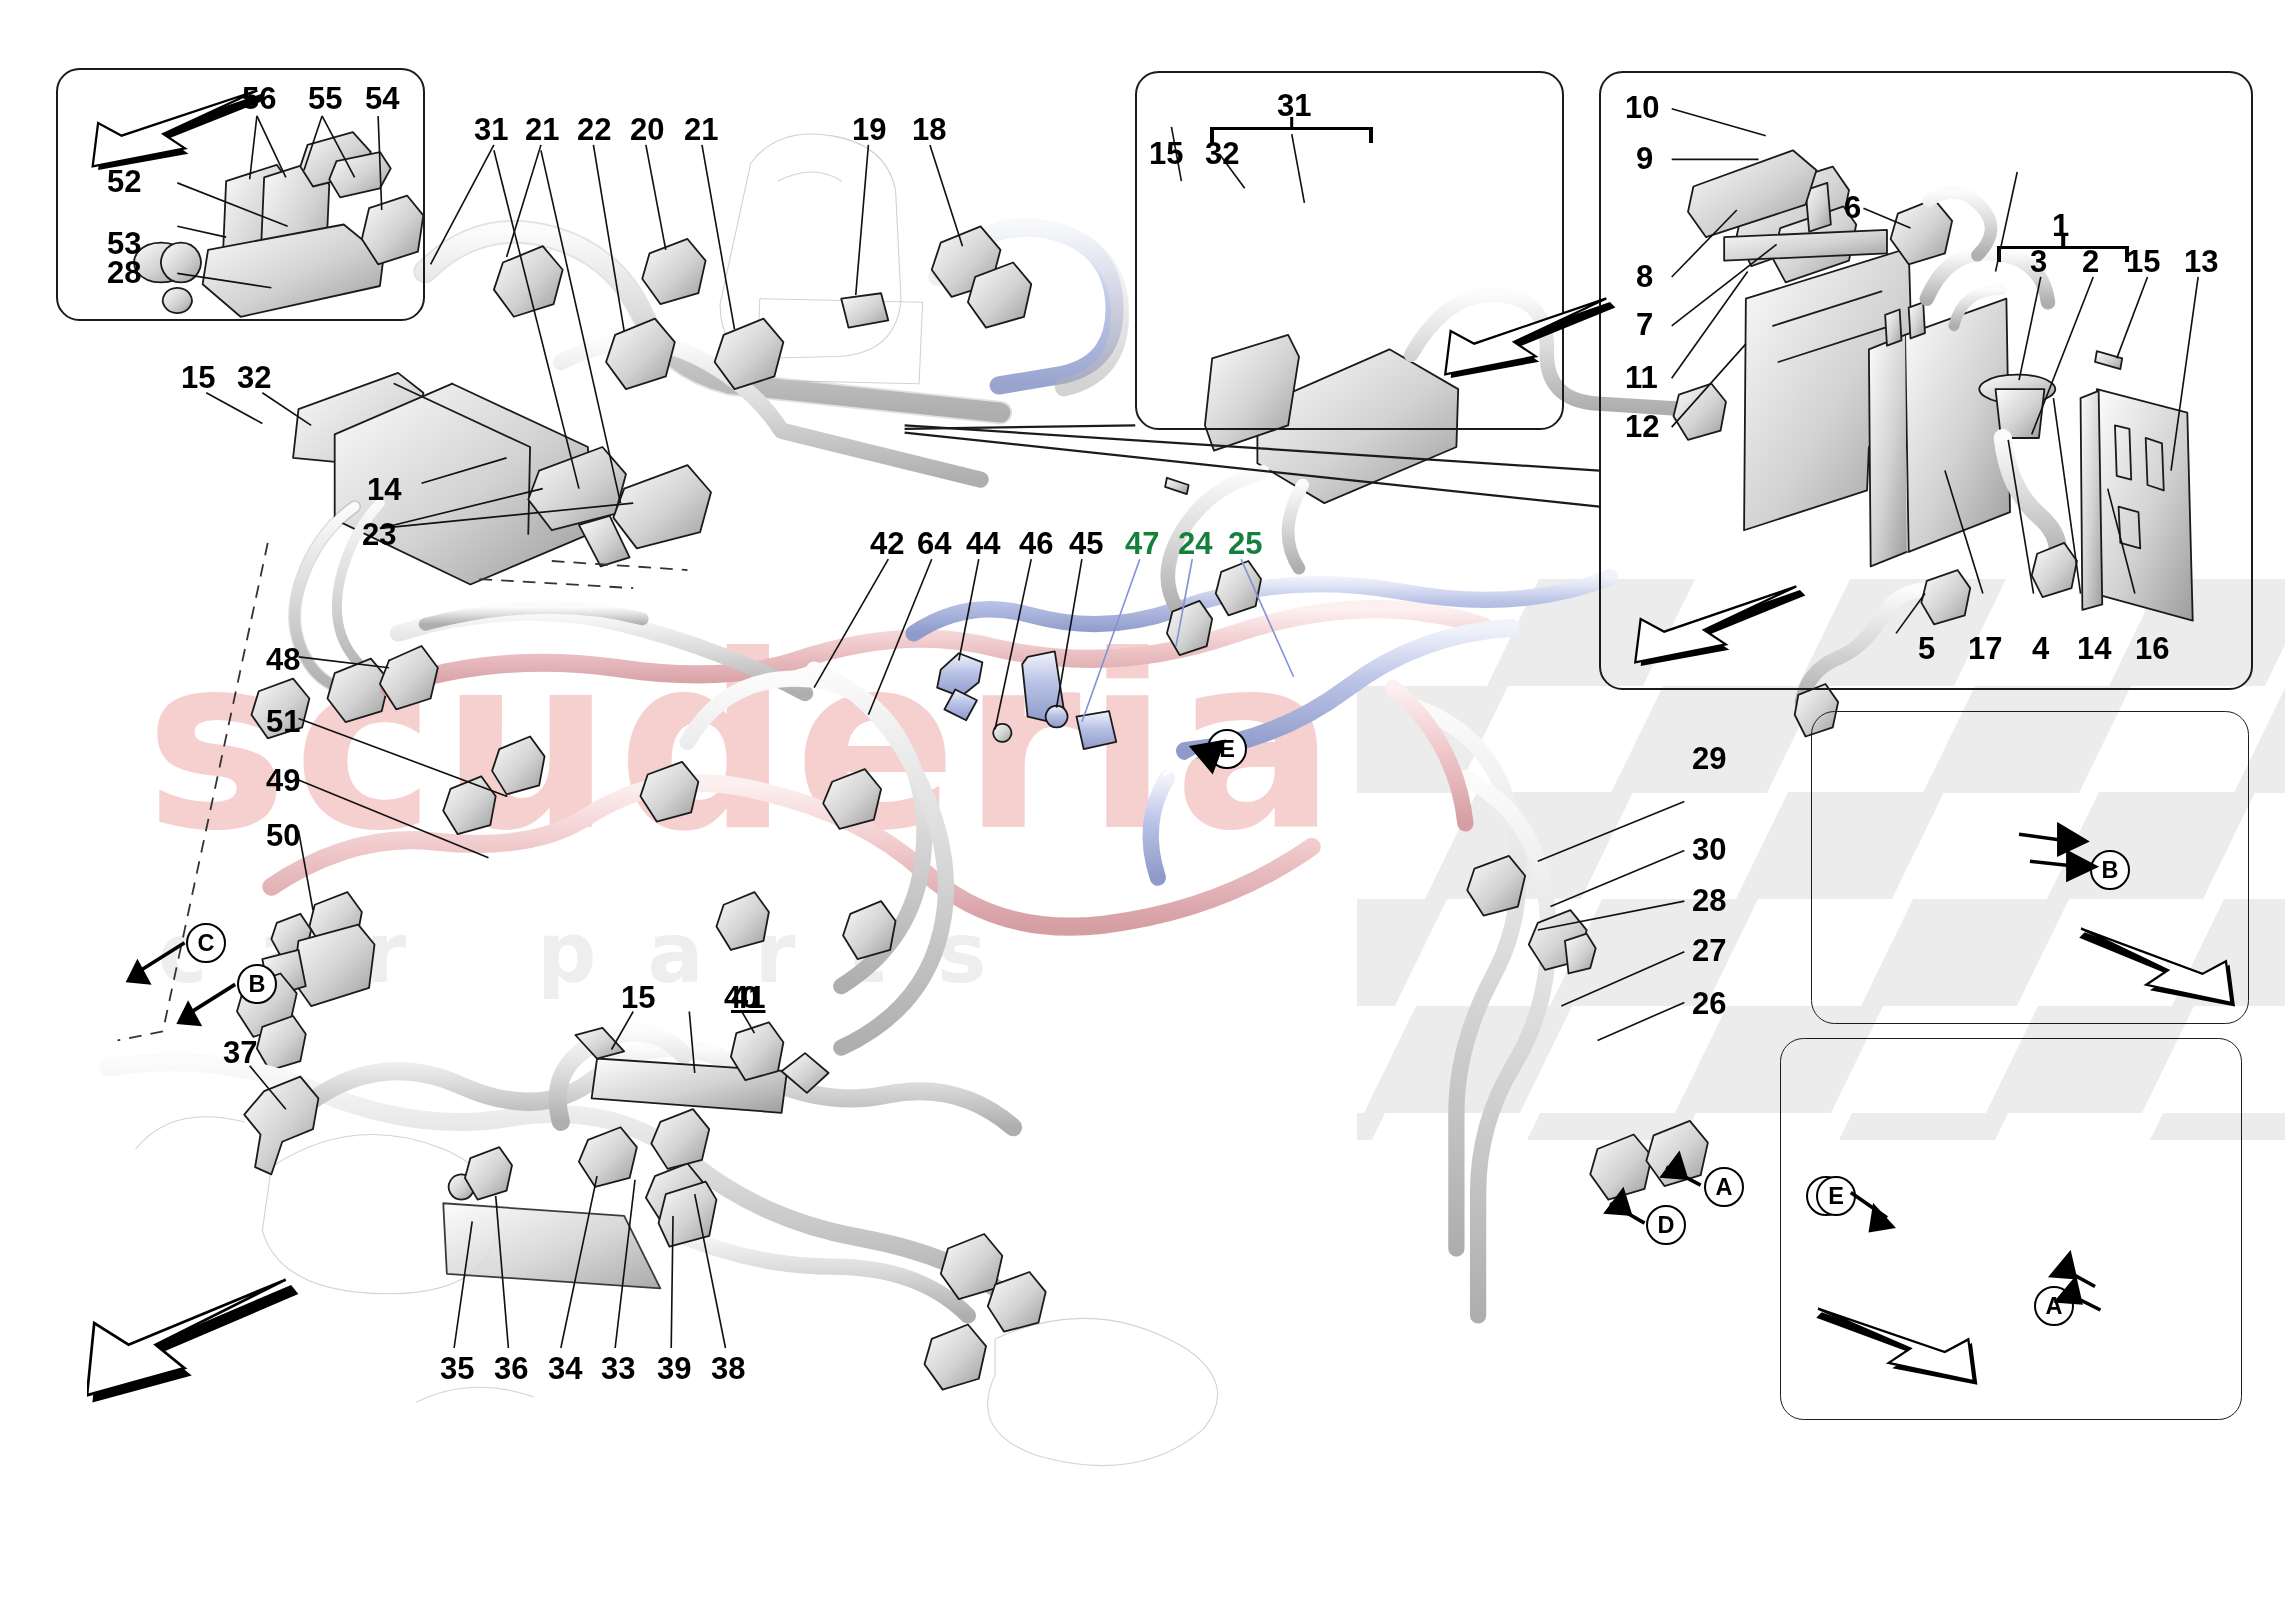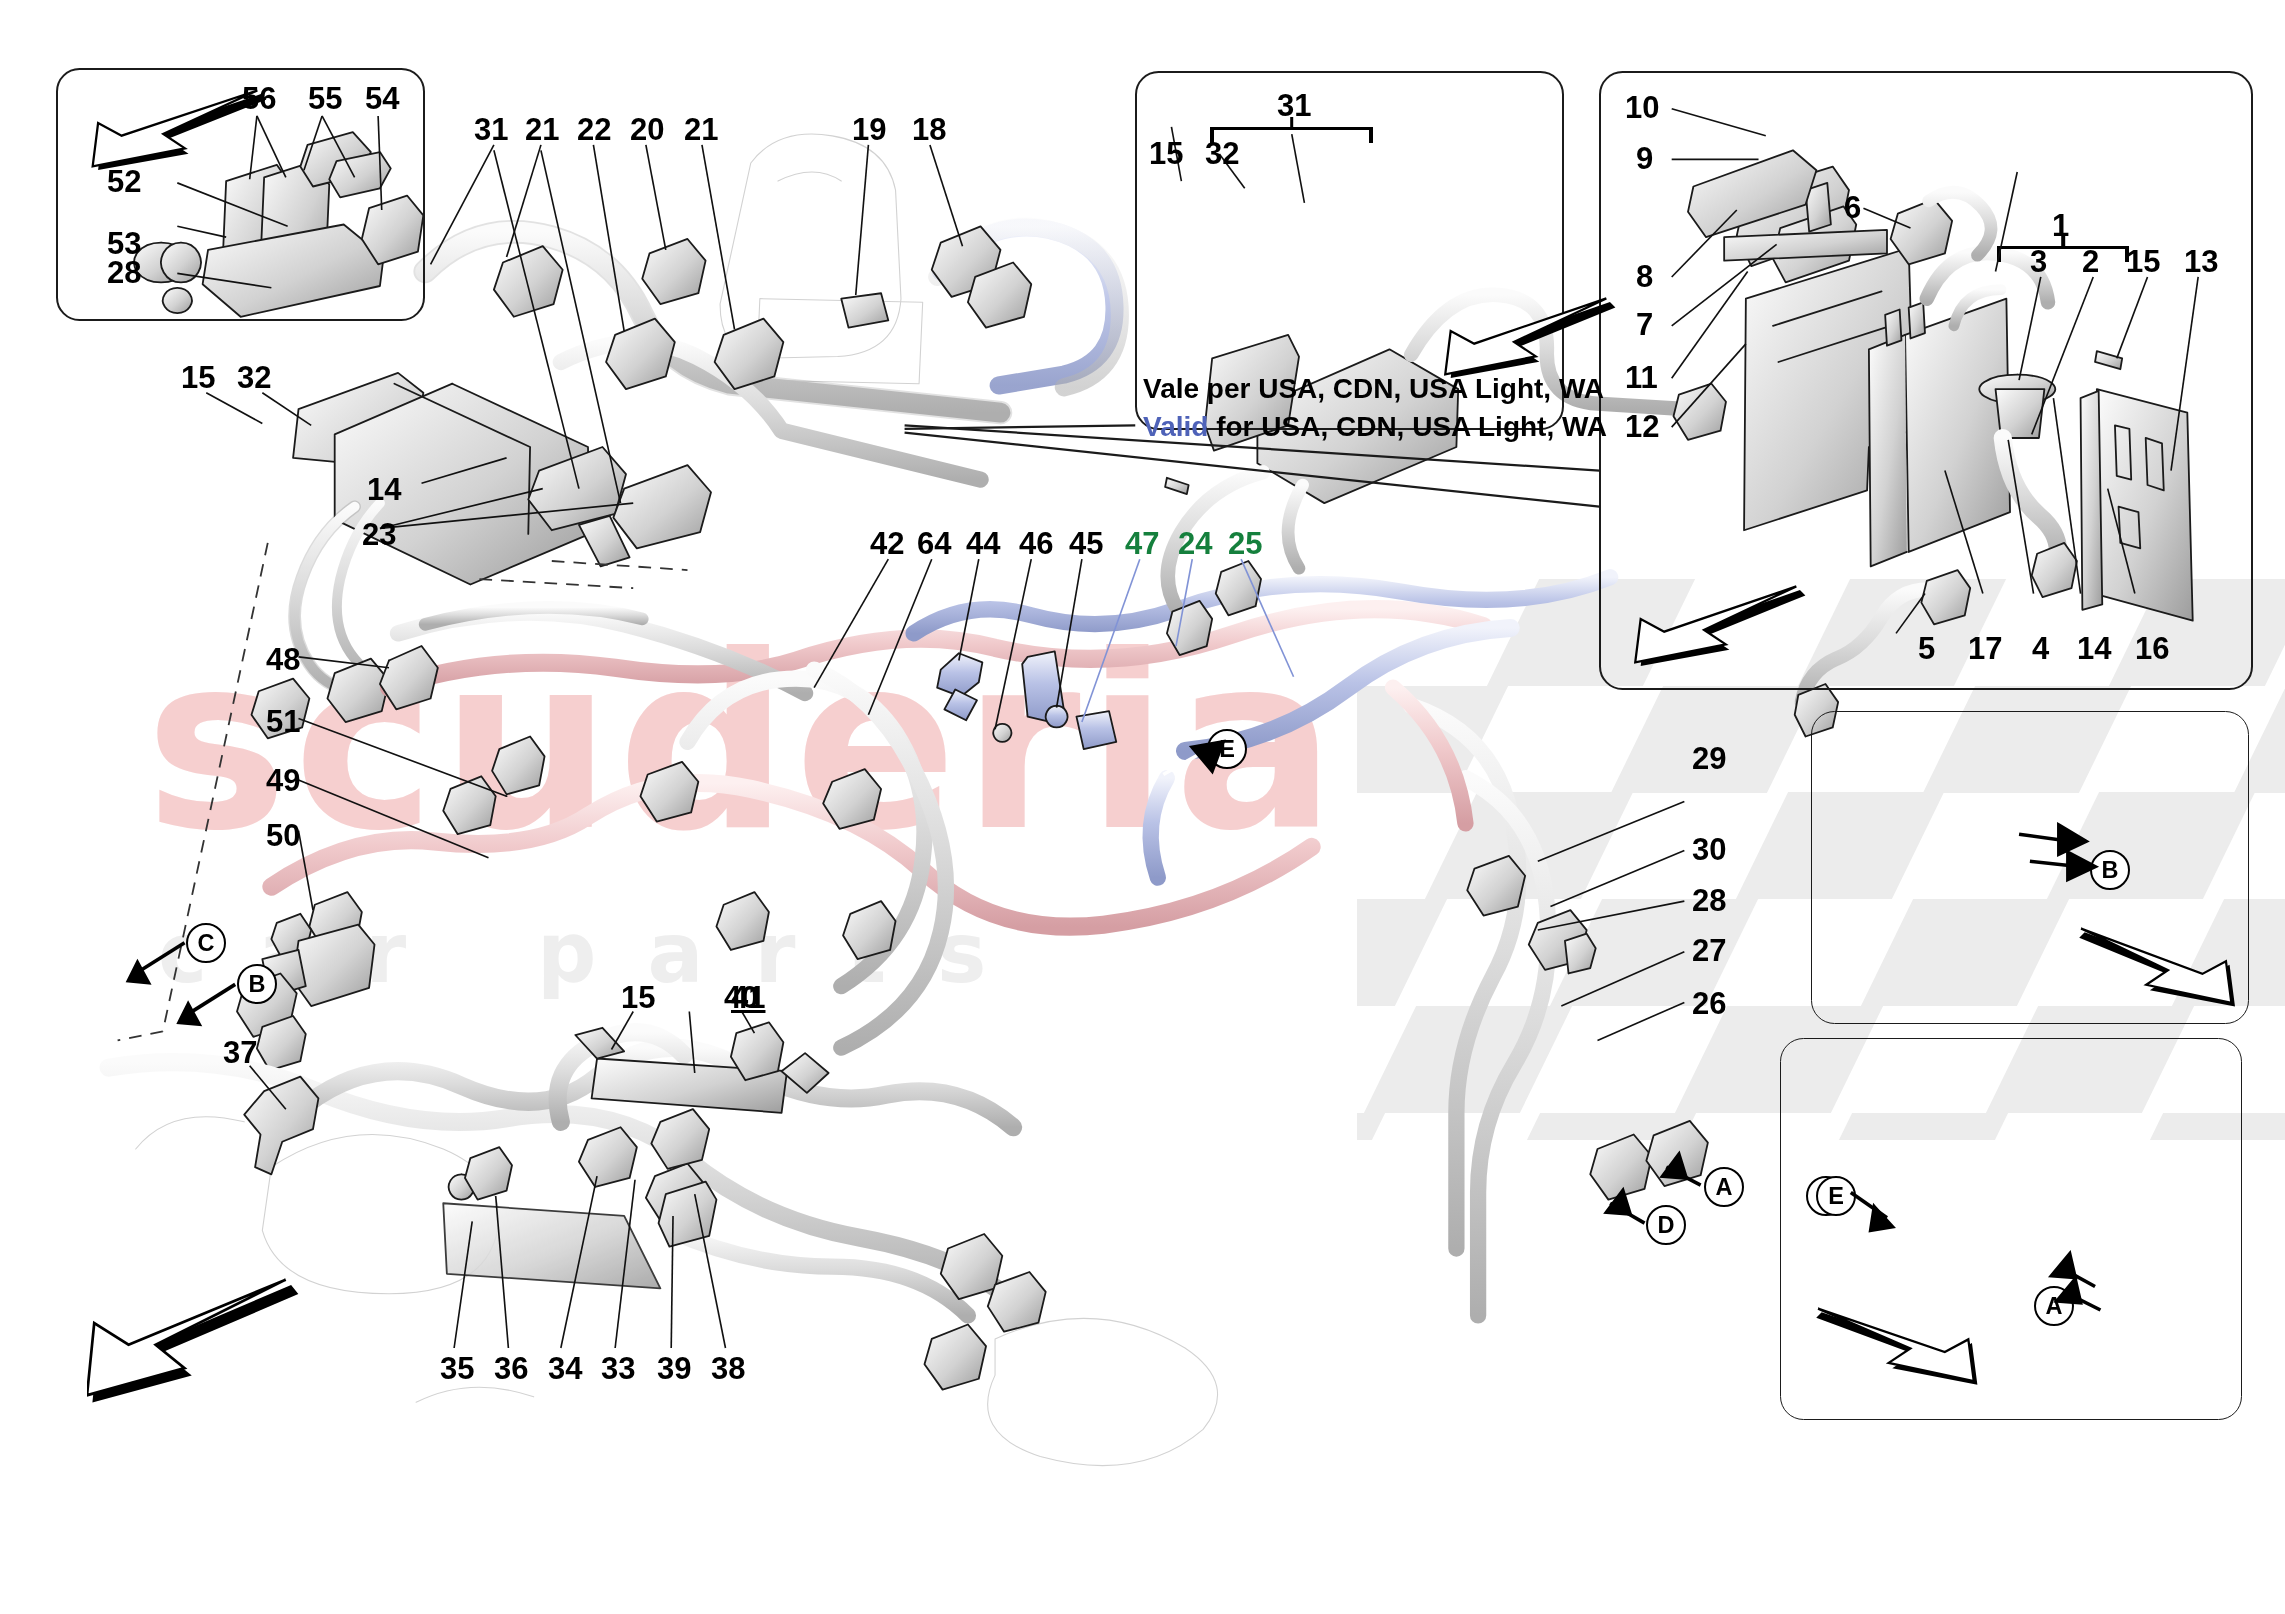--- a/index.html
+++ b/index.html
@@ -460,24 +460,20 @@
   <div class="lbl" style="left:308px;top:83px;">55</div>
   <div class="lbl" style="left:365px;top:83px;">54</div>
   <div class="lbl" style="left:107px;top:166px;">52</div>
   <div class="lbl" style="left:107px;top:228px;">53</div>
   <div class="lbl" style="left:107px;top:257px;">28</div>
 
   <div class="lbl" style="left:1277px;top:90px;">31</div>
   <div class="lbl" style="left:1149px;top:138px;">15</div>
   <div class="lbl" style="left:1205px;top:138px;">32</div>
 
-  <div class="note" style="left:1143px;top:373px;">Vale per USA, CDN, USA Light, WA</div>
-  <div class="note" style="left:1143px;top:411px;">
-    <span class="blue">Valid</span><span> for USA, CDN, USA Light, WA</span>
-  </div>
 
   <div class="lbl" style="left:1625px;top:92px;">10</div>
   <div class="lbl" style="left:1636px;top:143px;">9</div>
   <div class="lbl" style="left:1636px;top:261px;">8</div>
   <div class="lbl" style="left:1636px;top:309px;">7</div>
   <div class="lbl" style="left:1625px;top:362px;">11</div>
   <div class="lbl" style="left:1625px;top:411px;">12</div>
   <div class="lbl" style="left:1844px;top:192px;">6</div>
 
   <div class="lbl" style="left:2052px;top:210px;">1</div>

